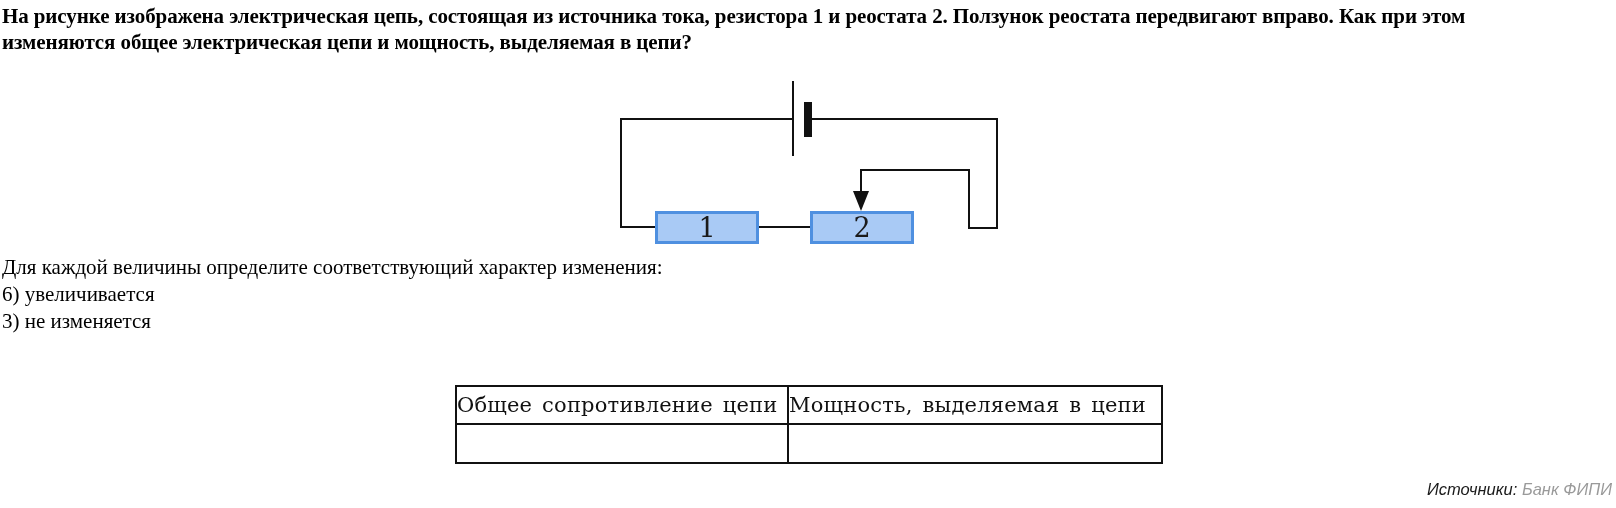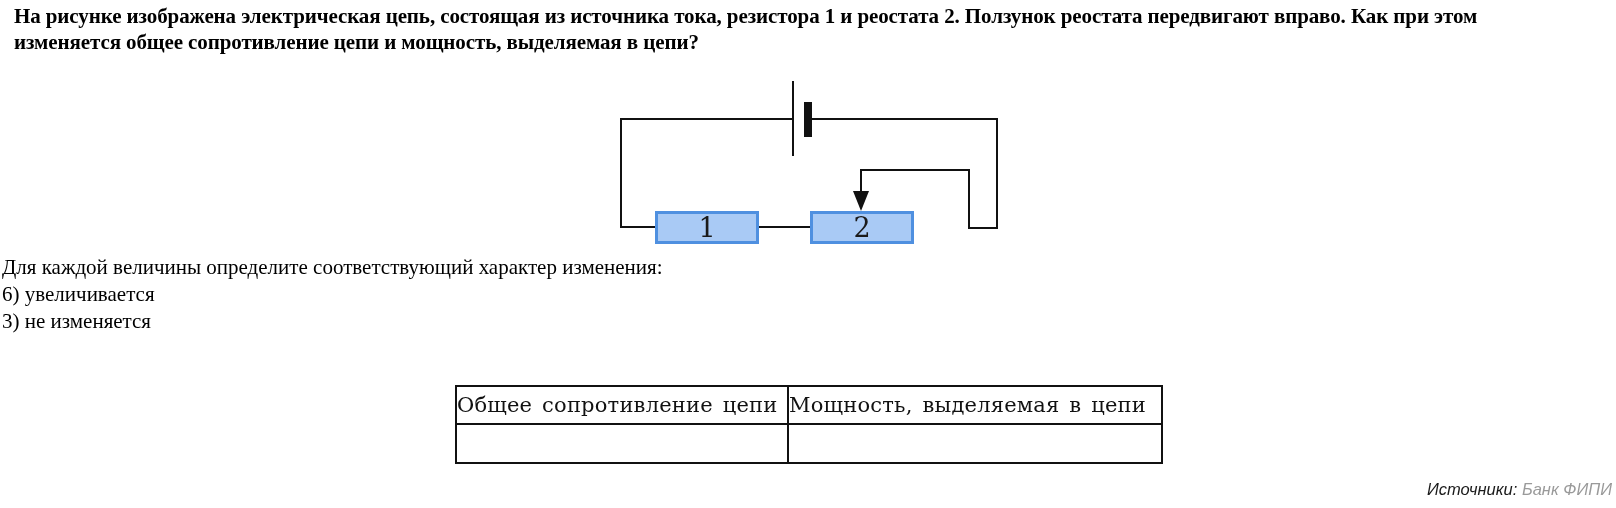--- a/index.html
+++ b/index.html
@@ -3,21 +3,21 @@
 <meta charset="utf-8">
 <style>
   html,body{margin:0;padding:0}
   body{
     width:1616px;height:508px;position:relative;overflow:hidden;
     background:#ffffff;color:#000;
     font-family:"Liberation Serif",serif;
   }
   
   .qtext{
-    position:absolute;left:14px;top:3px;
+    position:absolute;left:2px;top:3px;
     font-size:21px;font-weight:700;line-height:26px;
     letter-spacing:-0.1px;white-space:nowrap;
   }
   .task-block{
     position:absolute;left:2px;top:254px;
     font-size:21px;font-weight:400;line-height:27px;white-space:nowrap;
   }
   .task-block div{white-space:nowrap}
   
   .wire{position:absolute;background:var(--wire,#111)}
@@ -55,21 +55,21 @@
     font-size:16.5px;white-space:nowrap;
   }
   .source .lbl{color:#1a1a1a}
   .source .lnk{color:var(--source-link,#9a9a9a);text-decoration:none}
 </style>
 </head>
 <body>
 
 <div class="qtext">
   <div>На рисунке изображена электрическая цепь, состоящая из источника тока, резистора 1 и реостата 2. Ползунок реостата передвигают вправо. Как при этом</div>
-  <div>изменяется общее сопротивление цепи и мощность, выделяемая в цепи?</div>
+  <div>изменяются общее электрическая цепи и мощность, выделяемая в цепи?</div>
 </div>
 
 <div>
 
   <div class="wire" style="left:792px;top:81px;width:2px;height:75px"></div>
   <div class="wire" style="left:804px;top:102px;width:8px;height:35px"></div>
 
   <div class="wire" style="left:621px;top:118px;width:171px;height:2px"></div>
   <div class="wire" style="left:812px;top:118px;width:186px;height:2px"></div>
   <div class="wire" style="left:620px;top:118px;width:2px;height:110px"></div>

